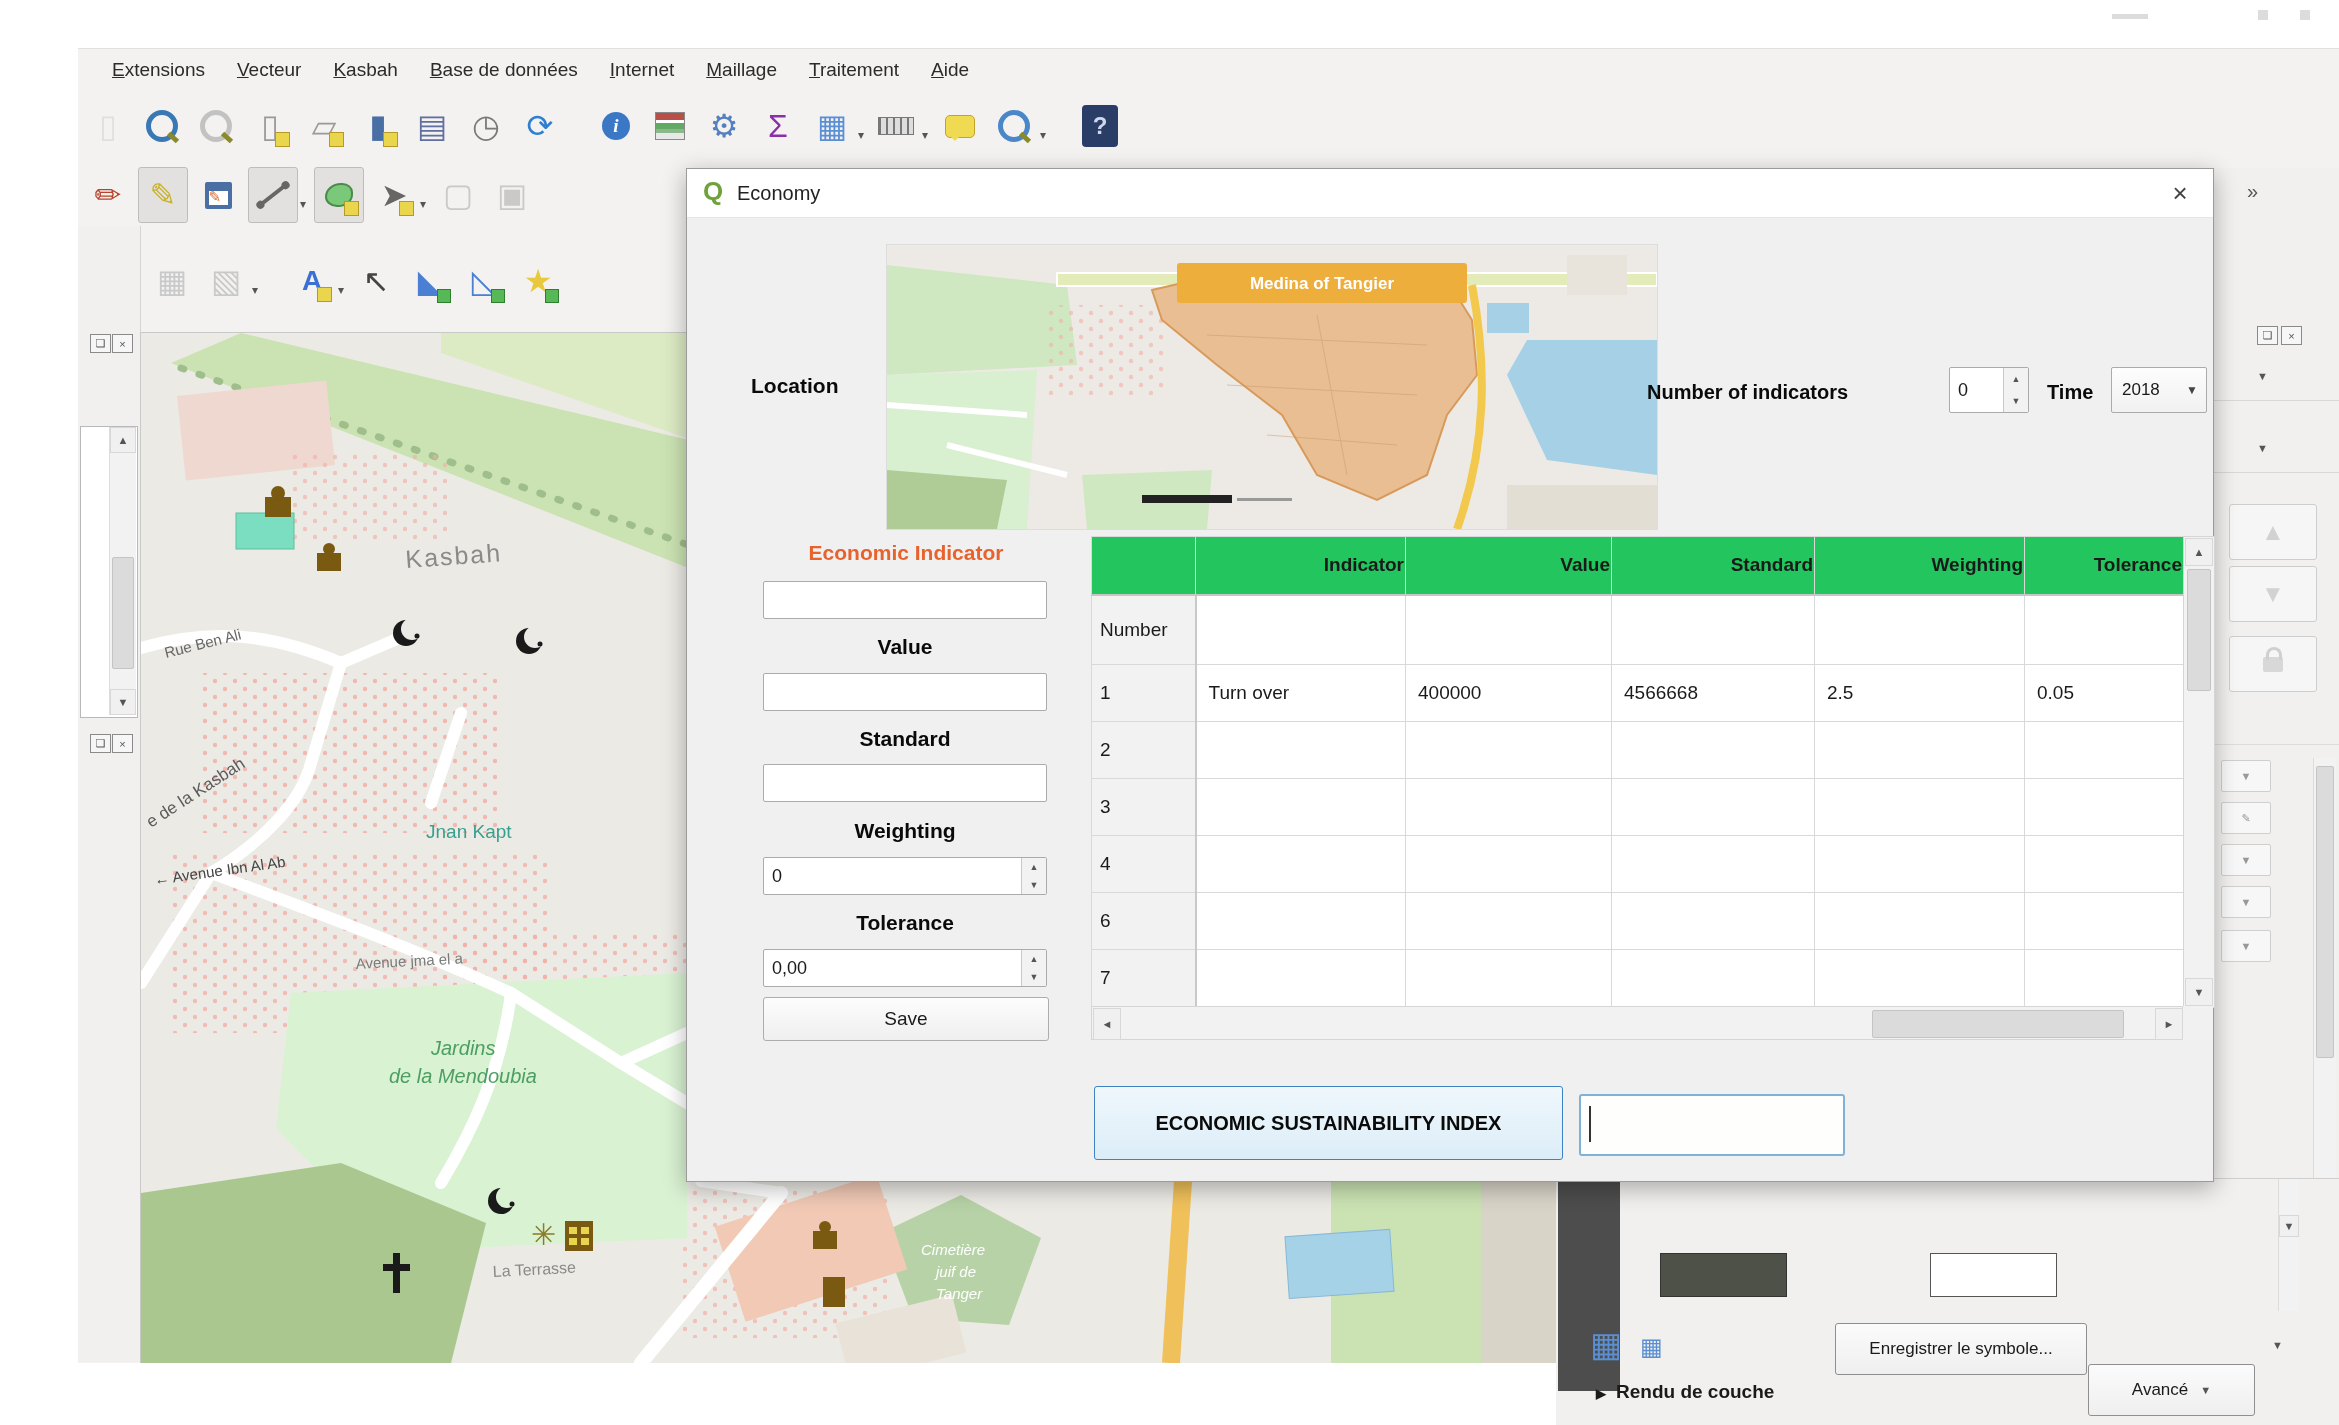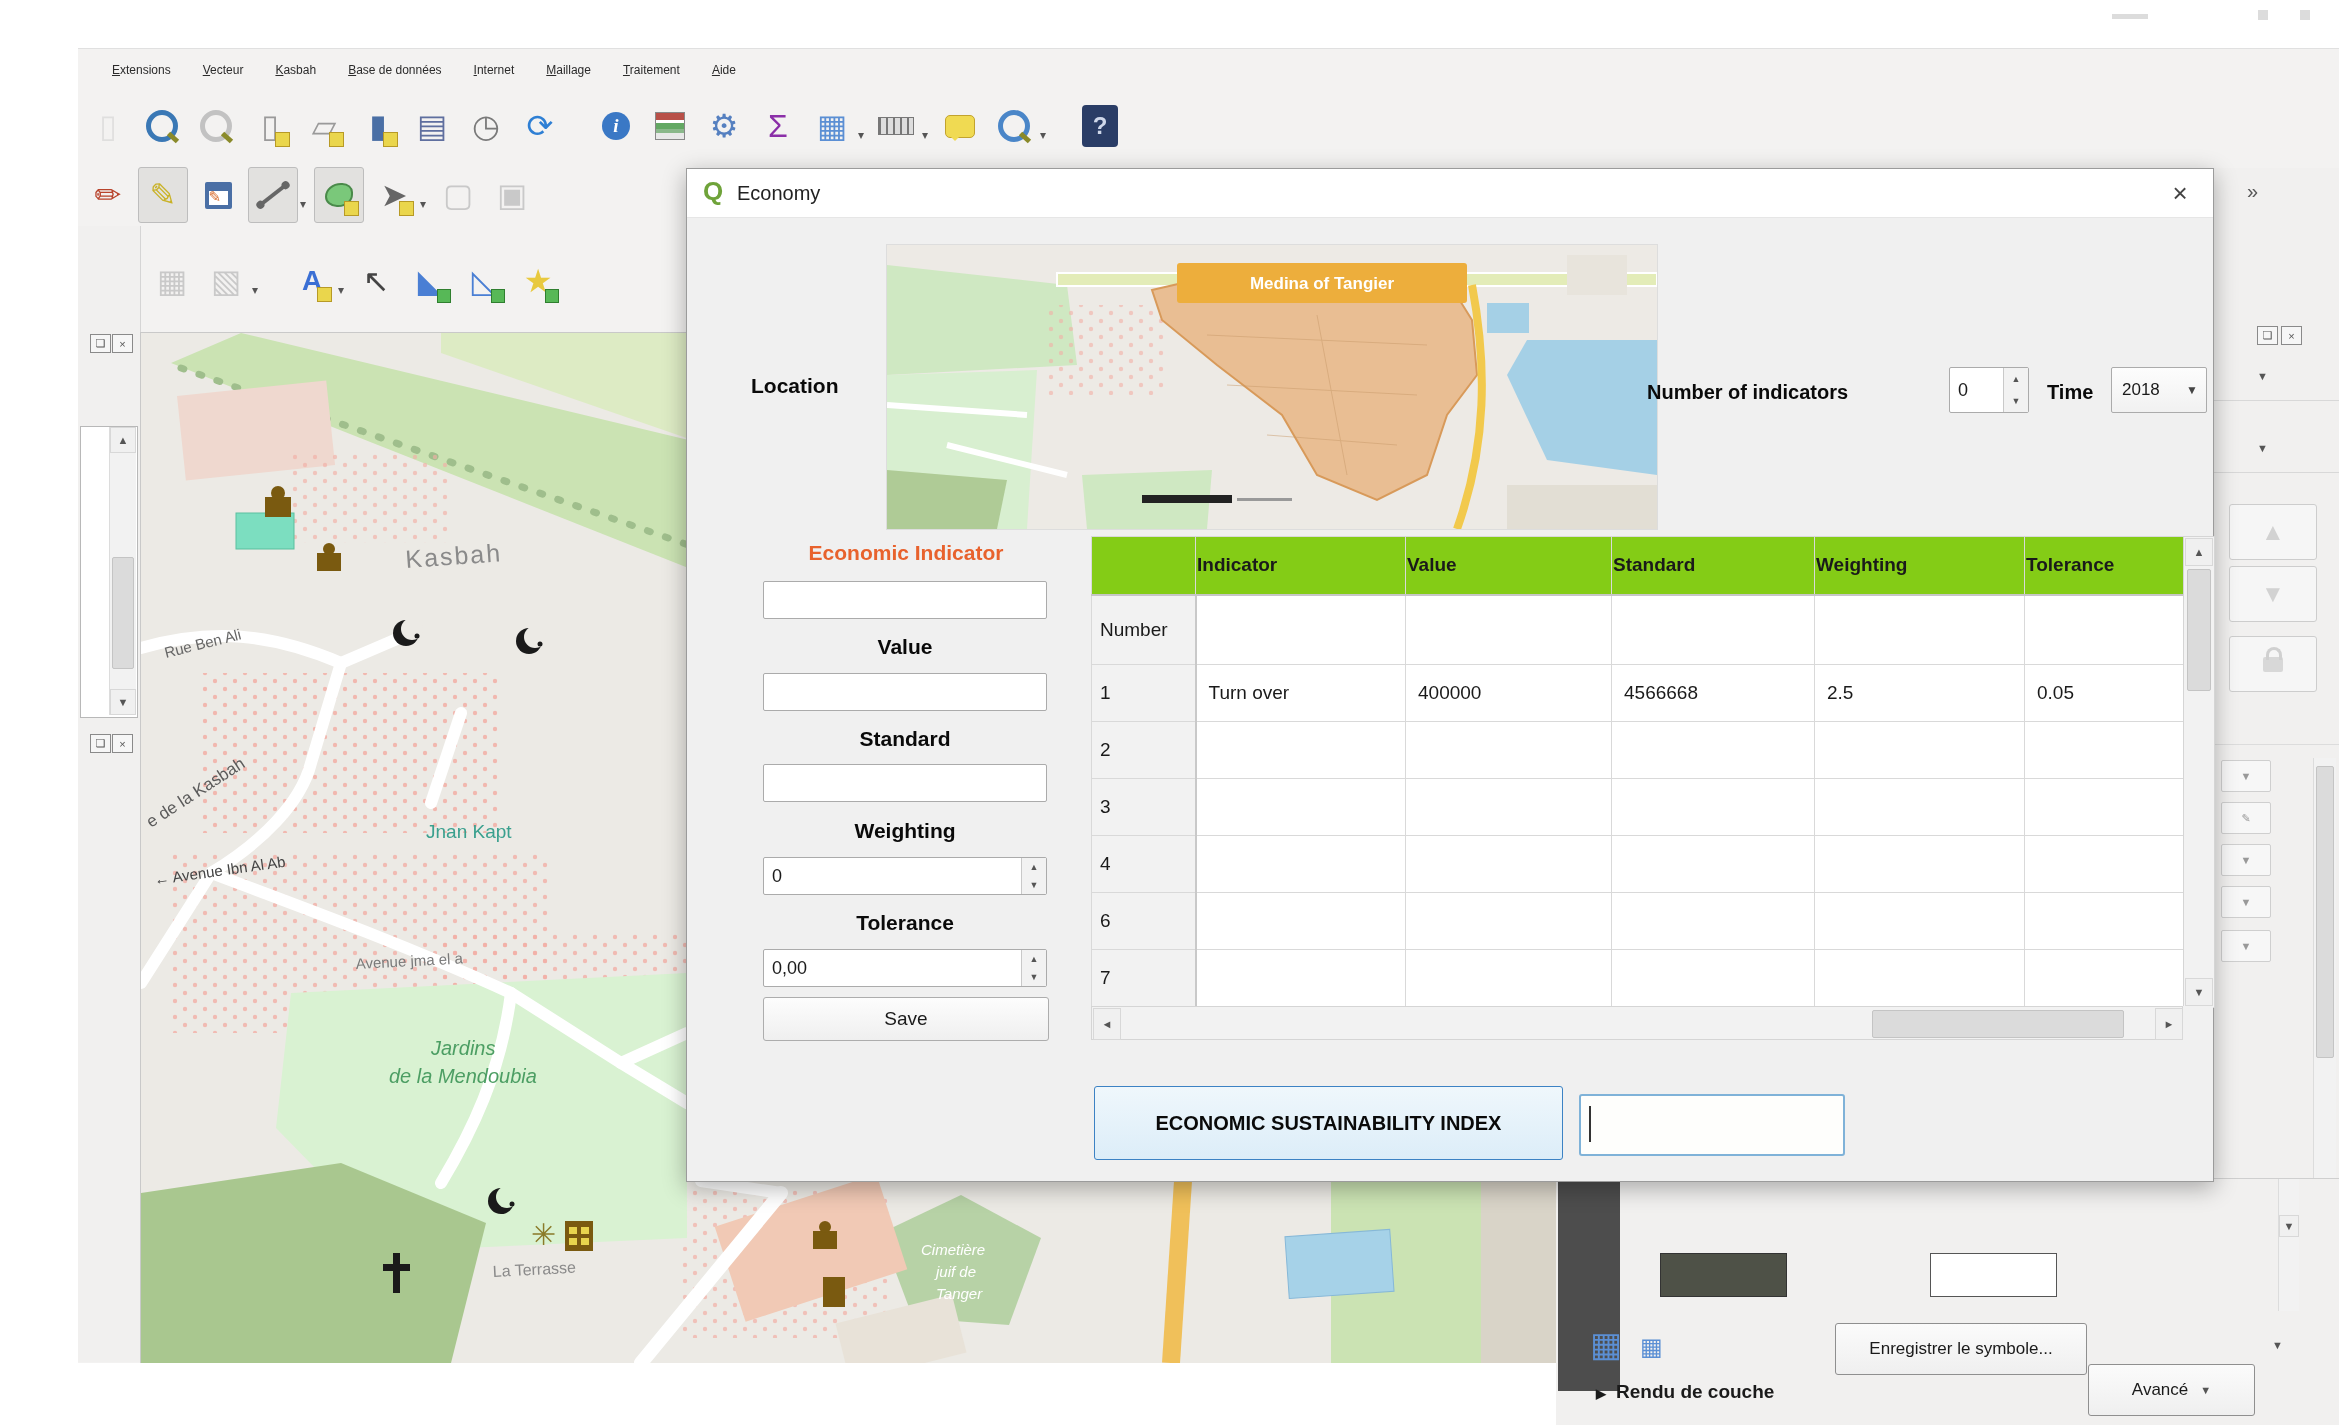--- a/index.html
+++ b/index.html
@@ -3,21 +3,21 @@
 <meta charset="utf-8">
 <style>
   html,body{margin:0;padding:0;background:#fff;}
   #screen{position:relative;width:2339px;height:1425px;background:#ffffff;overflow:hidden;
           font-family:"Liberation Sans",sans-serif;color:#1a1a1a;}
   .abs{position:absolute;}
   
   .app-bg{left:78px;top:48px;width:2261px;height:1314px;background:#F3F2F1;border-top:1px solid #E0E0E0;}
   .chrome-dash{background:#DCDCDC;}
   
-  #menubar{left:112px;top:52px;height:36px;display:flex;gap:32px;align-items:center;font-size:12px;color:#2b2b2b;}
+  #menubar{left:112px;top:52px;height:36px;display:flex;gap:32px;align-items:center;font-size:19px;color:#2b2b2b;}
   .menu-item{display:inline-block;cursor:default;}
   .menu-item::first-letter{text-decoration:underline;}
   
   .tbrow{display:flex;align-items:center;gap:6px;}
   #tb1{left:84px;top:94px;height:64px;}
   #tb2{left:84px;top:160px;height:70px;}
   #tb3{left:84px;top:246px;height:70px;}
   .tbtn{position:relative;width:48px;height:54px;display:flex;align-items:center;justify-content:center;border-radius:3px;}
   .tbtn.pressed{background:#E2E1DF;border:1px solid #BDBDBD;}
   .tbtn.faded{opacity:.45;}
@@ -85,21 +85,21 @@
   .spin-btns span{flex:1;display:flex;align-items:center;justify-content:center;font-size:9px;color:#555;}
   .qbtn{position:absolute;background:linear-gradient(#FDFDFD,#EFEFEF);border:1px solid #ADADAD;border-radius:3px;
         font-size:19px;display:flex;align-items:center;justify-content:center;}
   .combo{position:absolute;background:linear-gradient(#FDFDFD,#F1F1F1);border:1px solid #ABABAB;border-radius:2px;
          display:flex;align-items:center;font-size:17px;padding-left:10px;box-sizing:border-box;}
   .combo .ca{position:absolute;right:8px;font-size:12px;color:#444;}
   
   #grid{position:absolute;left:404px;top:367px;width:1092px;border-collapse:collapse;table-layout:fixed;background:#fff;
         border:1px solid #BDBDBD;font-size:19px;}
   #grid th,#grid td{border:1px solid #D9D9D9;overflow:hidden;white-space:nowrap;}
-  #grid tr.hdr th{background:#84cc16;font-weight:bold;text-align:left;border-bottom:2px solid #C6C6C6;}
+  #grid tr.hdr th{background:#22c55e;font-weight:bold;text-align:right;border-bottom:2px solid #C6C6C6;}
   #grid th.rowhdr{background:#F2F2F2;font-weight:normal;text-align:left;padding-left:8px;border-right:2px solid #C9C9C9;}
   #grid th.corner{background:#F7F7F7;}
   #grid td{text-align:left;padding-left:12px;background:#fff;}
   .esi-btn{position:absolute;left:407px;top:917px;width:467px;height:72px;background:linear-gradient(#EFF7FC,#DCEDF8);
            border:1px solid #3C82C4;border-radius:3px;display:flex;align-items:center;justify-content:center;
            font-weight:bold;font-size:20px;color:#0a0a0a;}
   .esi-input{position:absolute;left:892px;top:925px;width:262px;height:58px;background:#FEFEFC;
              border:2px solid #7FB2D8;border-radius:3px;}
   .caret{position:absolute;left:8px;top:10px;width:2px;height:36px;background:#333;}
   .arr{color:#555;font-size:11px;}

